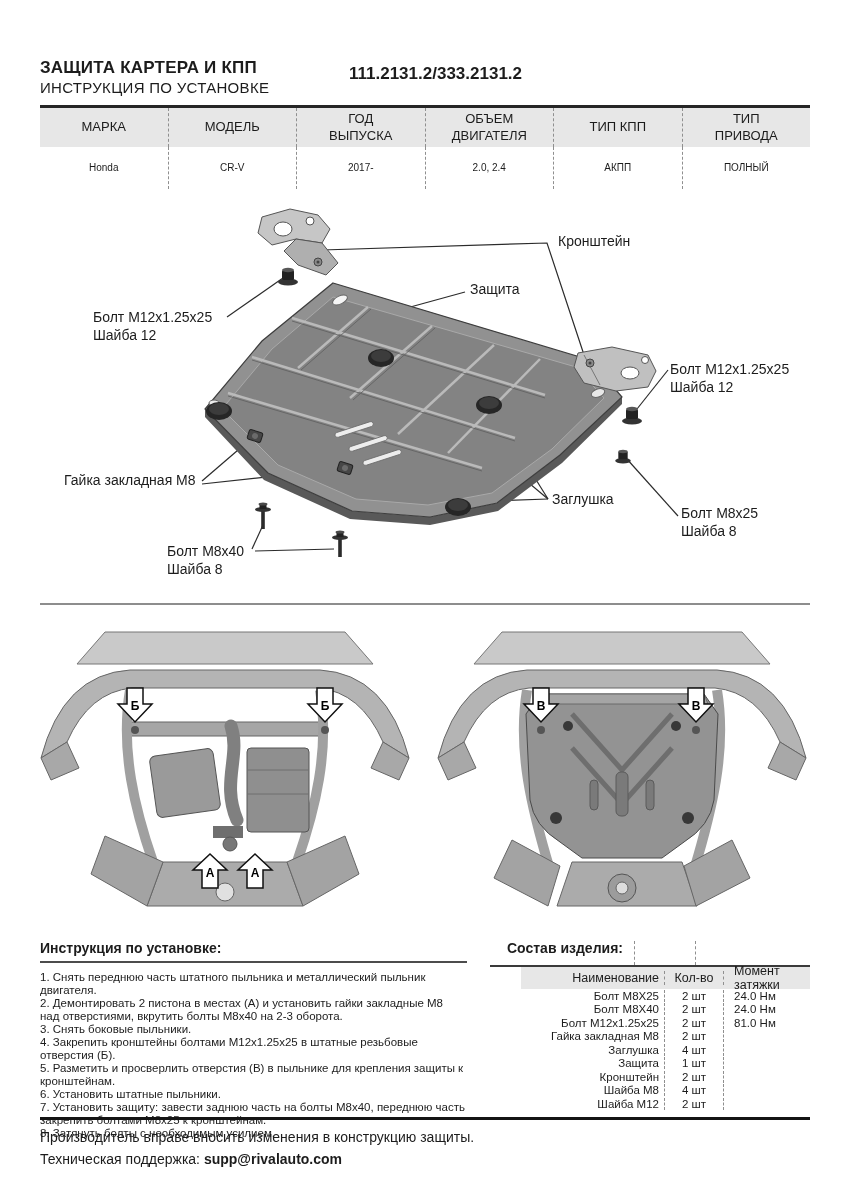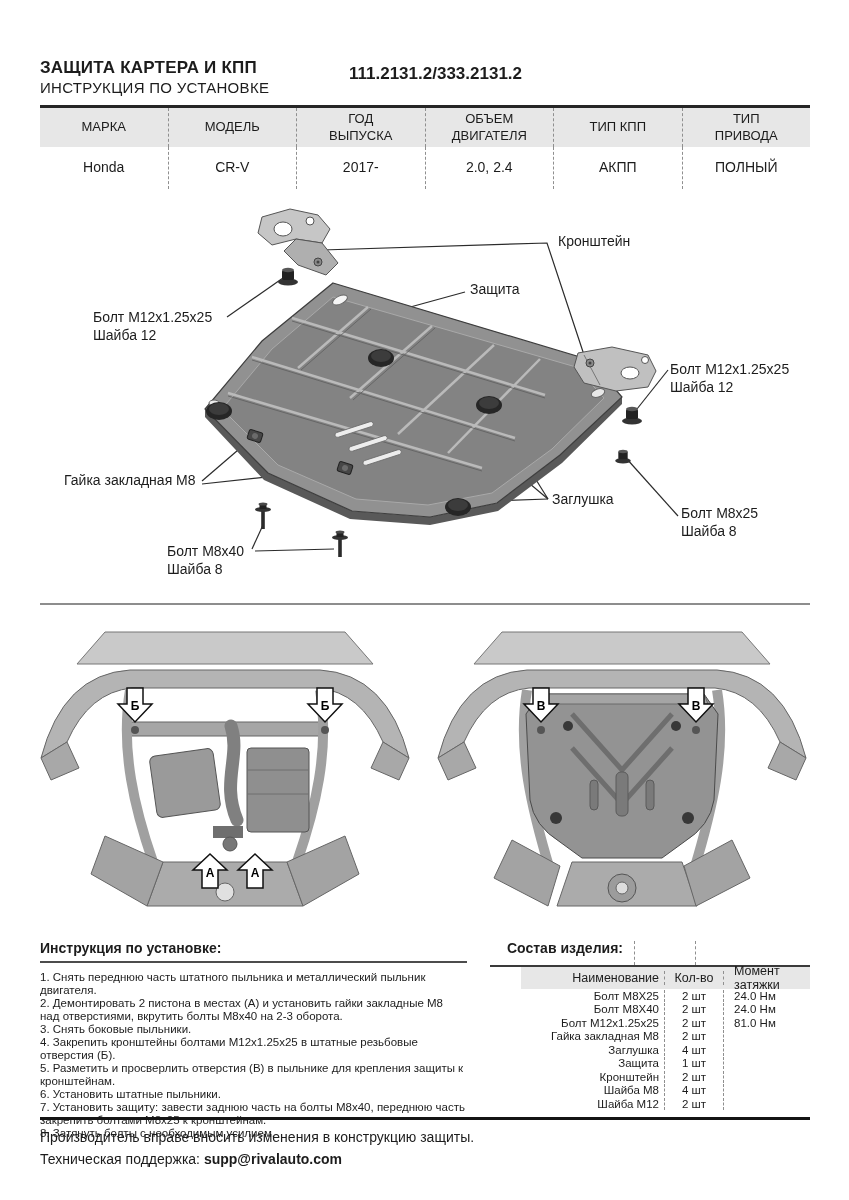--- a/index.html
+++ b/index.html
@@ -12,21 +12,21 @@
   .pn{left:341px;top:64px;font-size:17px;font-weight:bold;margin-left:8px;}
   
   .vtable{left:40px;top:105px;width:770px;border-top:3px solid #262626;}
   .vrow{display:flex;width:100%;}
   .vhead{background:#e7e7e7;height:39px;}
   .vdata{height:42px;}
   .vcell{flex:1;display:flex;align-items:center;justify-content:center;text-align:center;
          border-right:1px dashed #8f8f8f;white-space:pre-line;line-height:1.25;}
   .vcell:last-child{border-right:none;}
   .vhead .vcell{font-size:13px;}
-  .vdata .vcell{font-size:14px;}
+  .vdata .vcell{font-size:10px;}
   
   .diagram{left:0;top:205px;}
   .dlabel{font-size:14px;line-height:18px;white-space:nowrap;}
   .dlabel span{display:block;}
   
   .photo{top:630px;}
   .marker{width:16px;text-align:center;font-size:12px;font-weight:bold;color:#000;line-height:14px;}
   
   .div-mid{left:40px;top:603px;width:770px;height:2px;background:#8d8d8d;}
   .div-bot{left:40px;top:1117px;width:770px;height:3px;background:#141414;}

